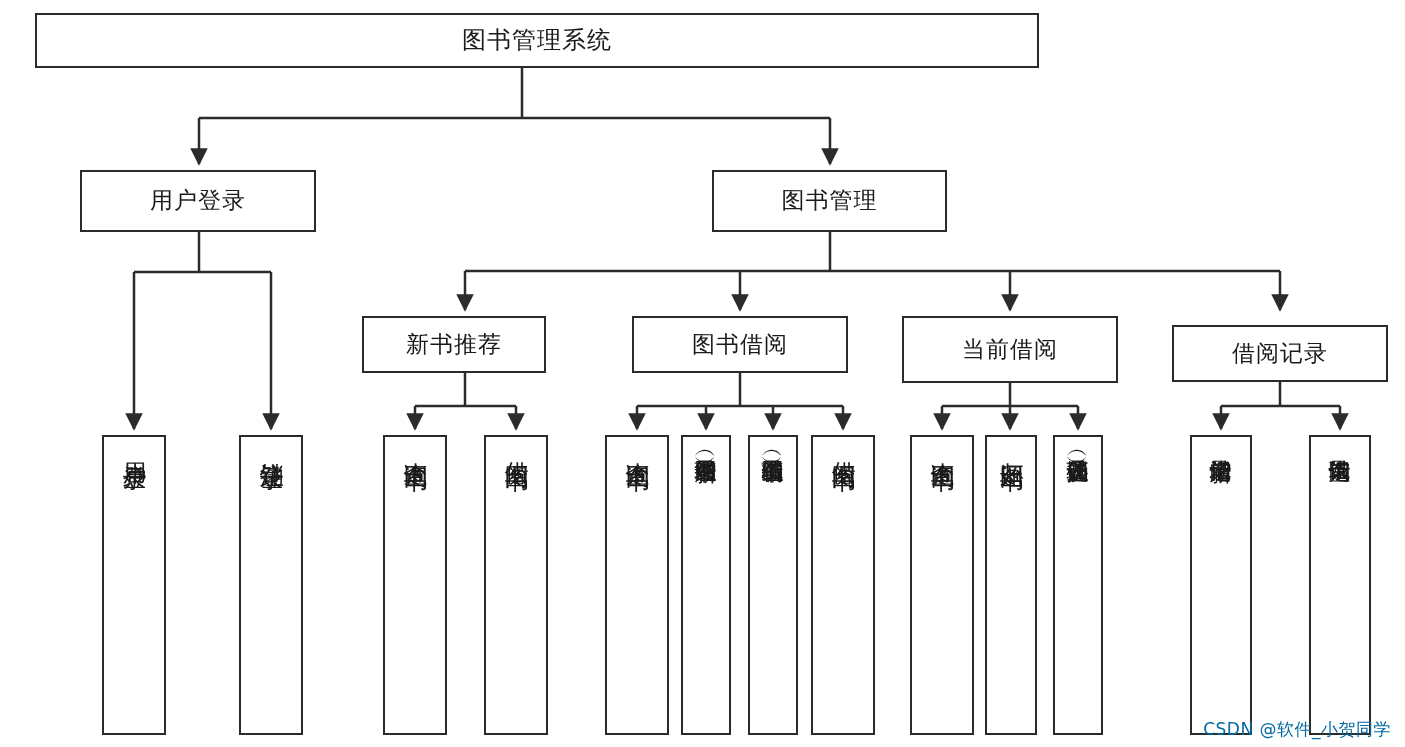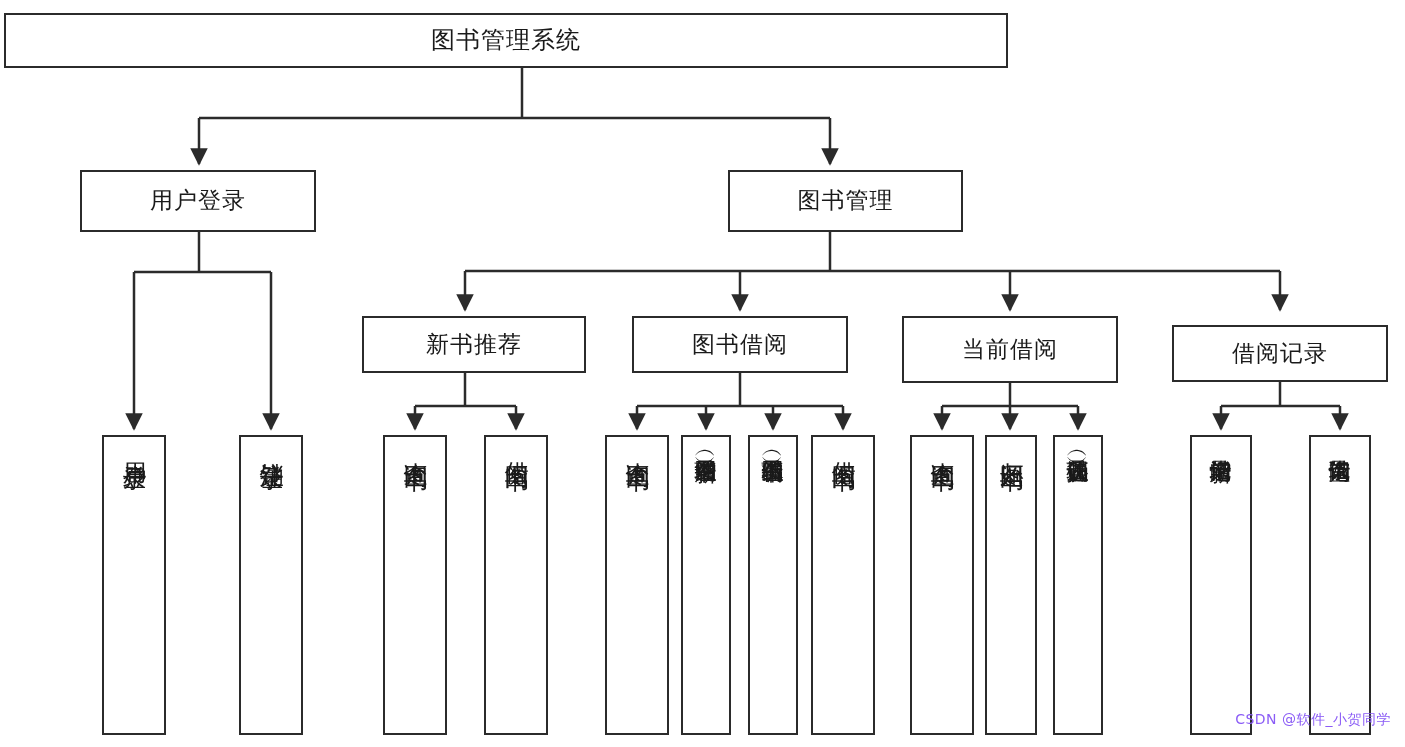--- a/index.html
+++ b/index.html
@@ -59,23 +59,23 @@
     display: block;
   }
   .vtext.tight {
     font-size: 22px;
     letter-spacing: 0px;
     line-height: 1.05;
   }
   .watermark {
     position: absolute;
     right: 14px;
-    bottom: 18px;
-    font-size: 14px;
-    color: #8b5cf6;
+    bottom: 6px;
+    font-size: 17px;
+    color: #0369a1;
     letter-spacing: 0.5px;
     z-index: 5;
     white-space: nowrap;
   }
 </style>
 </head>
 <body>
 
 <div id="canvas">
 
@@ -122,32 +122,32 @@
       <path d="M 1010 406 L 1010 429" marker-end="url(#arrow)"></path>
       <path d="M 1078 406 L 1078 429" marker-end="url(#arrow)"></path>
 
       <path d="M 1280 373 L 1280 406"></path>
       <path d="M 1221 406 L 1340 406"></path>
       <path d="M 1221 406 L 1221 429" marker-end="url(#arrow)"></path>
       <path d="M 1340 406 L 1340 429" marker-end="url(#arrow)"></path>
     </g>
   </svg>
 
-  <div class="node h root" style="left:4px; top:13px; width:1004px; height:55px;">
+  <div class="node h root" style="left:35px; top:13px; width:1004px; height:55px;">
     <span>图书管理系统</span>
   </div>
 
   <div class="node h" style="left:80px; top:170px; width:236px; height:62px;">
     <span>用户登录</span>
   </div>
-  <div class="node h" style="left:712px; top:170px; width:235px; height:62px;margin-left:16px;">
+  <div class="node h" style="left:712px; top:170px; width:235px; height:62px;">
     <span>图书管理</span>
   </div>
 
-  <div class="node h" style="left:362px; top:316px; width:224px; height:57px;">
+  <div class="node h" style="left:362px; top:316px; width:184px; height:57px;">
     <span>新书推荐</span>
   </div>
   <div class="node h" style="left:632px; top:316px; width:216px; height:57px;">
     <span>图书借阅</span>
   </div>
   <div class="node h" style="left:902px; top:316px; width:216px; height:67px;">
     <span>当前借阅</span>
   </div>
   <div class="node h" style="left:1172px; top:316px; width:216px; height:57px;margin-top:9px;">
     <span>借阅记录</span>

